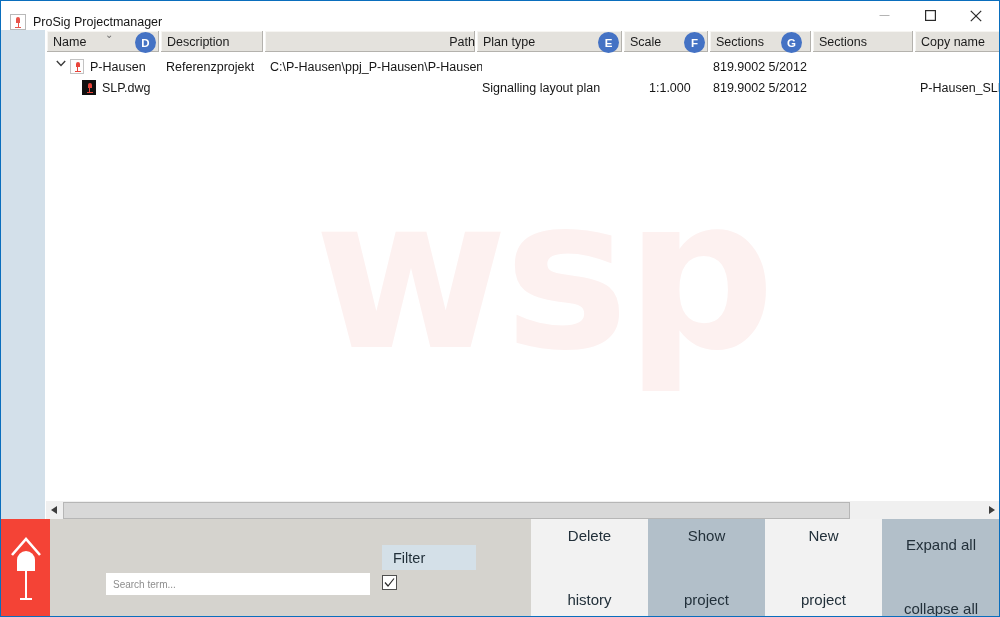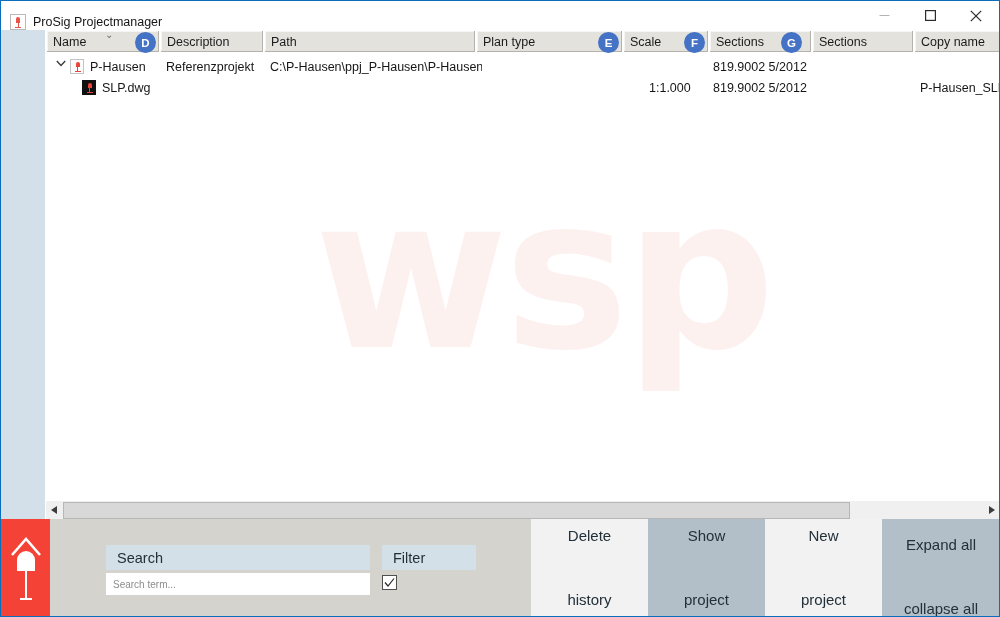--- a/index.html
+++ b/index.html
@@ -432,21 +432,21 @@
 
     <div class="grid-header" id="grid-header">
         <div class="hcell" style="width: 114px;">
           <span class="hlabel">Name</span>
           <span class="badge" style="left: 88px; background: rgb(68, 114, 196);">D</span>
           <span class="sort-caret">⌄</span>
         </div>
         <div class="hcell" style="width: 104px;">
           <span class="hlabel">Description</span>
         </div>
-        <div class="hcell" style="width: 212px;">
+        <div class="hcell" style="width: 212px; justify-content: flex-end;">
           <span class="hlabel">Path</span>
         </div>
         <div class="hcell" style="width: 147px;">
           <span class="hlabel">Plan type</span>
           <span class="badge" style="left: 121px; background: rgb(68, 114, 196);">E</span>
         </div>
         <div class="hcell" style="width: 86px; text-align: center;">
           <span class="hlabel">Scale</span>
           <span class="badge" style="left: 60px; background: rgb(68, 114, 196);">F</span>
         </div>
@@ -491,20 +491,21 @@
             <div class="cell" style="left: 36px; width: 114px;">
               <span class="rowicon dark">
                 <span class="ih"></span>
                 <span class="im"></span>
                 <span class="ib"></span>
               </span>
               <span style="margin-left: 6px;">SLP.dwg</span>
             </div>
             <div class="cell" style="left: 120px; width: 104px;"></div>
             <div class="cell" style="left: 224px; width: 212px;"></div>
+            <div class="cell" style="left: 436px; width: 147px;">Signalling layout plan</div>
             <div class="cell" style="left: 603px; width: 86px;">1:1.000</div>
             <div class="cell" style="left: 667px; width: 103px;">819.9002 5/2012</div>
             <div class="cell" style="left: 772px; width: 102px;"></div>
             <div class="cell" style="left: 874px; width: 150px;">P-Hausen_SLP_Auto</div>
           </div>
         </div>
     </div>
 
     <div class="hscroll">
       <div class="sb-arrow">
@@ -519,21 +520,20 @@
         <svg width="7" height="8" viewBox="0 0 7 8">
             <path d="M1 0 L1 8 L7 4 Z" fill="#3d3d3d"></path>
           </svg>
       </div>
     </div>
   </div>
 
   <div class="bottombar">
 
     <div class="search-zone">
-      <div class="lbl-chip lbl-search">Search</div>
       <div class="lbl-chip lbl-filter">Filter</div>
       <input class="search-input" type="text" placeholder="Search term..." style="">
       <div class="filter-check">
         <svg width="11" height="11" viewBox="0 0 11 11">
             <path d="M1 5.5 L4 9 L10 1.5" fill="none" stroke="#2a2a2a" stroke-width="1.2"></path>
           </svg>
       </div>
     </div>
 
     <div class="tbtn light">

